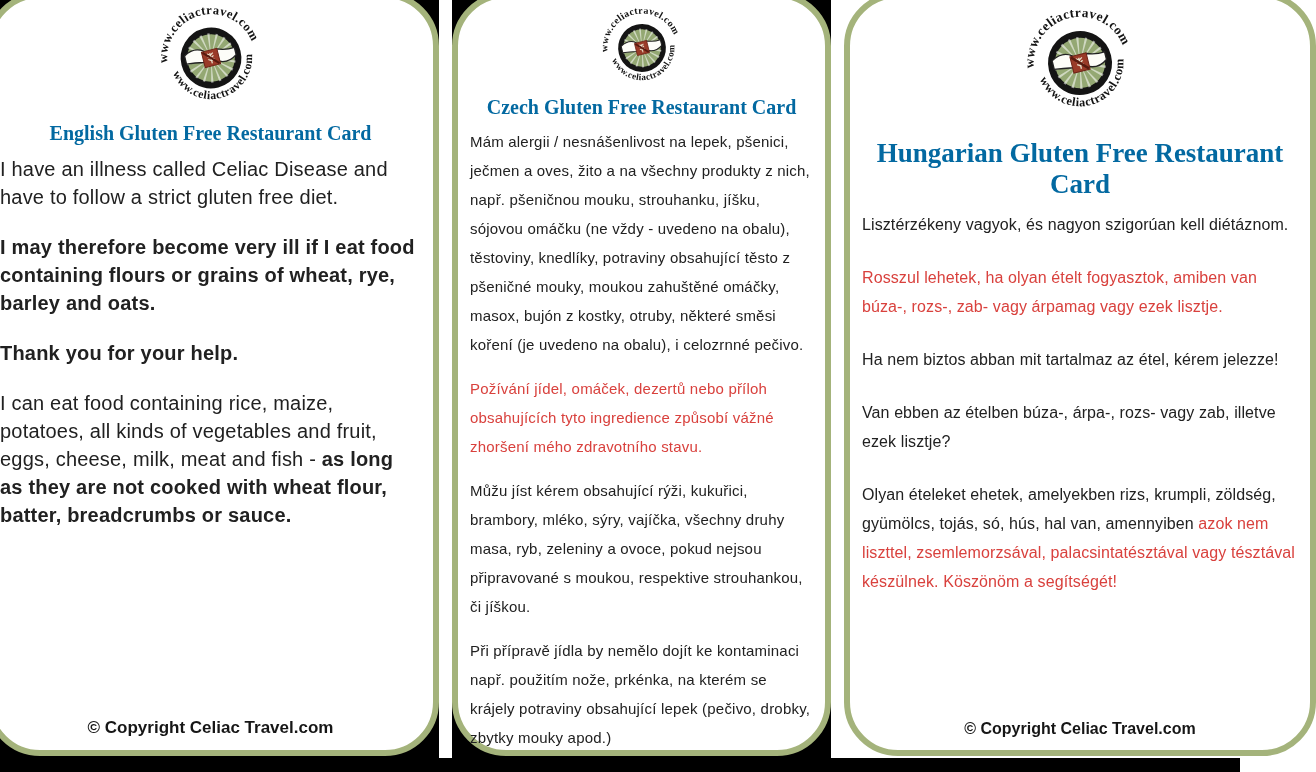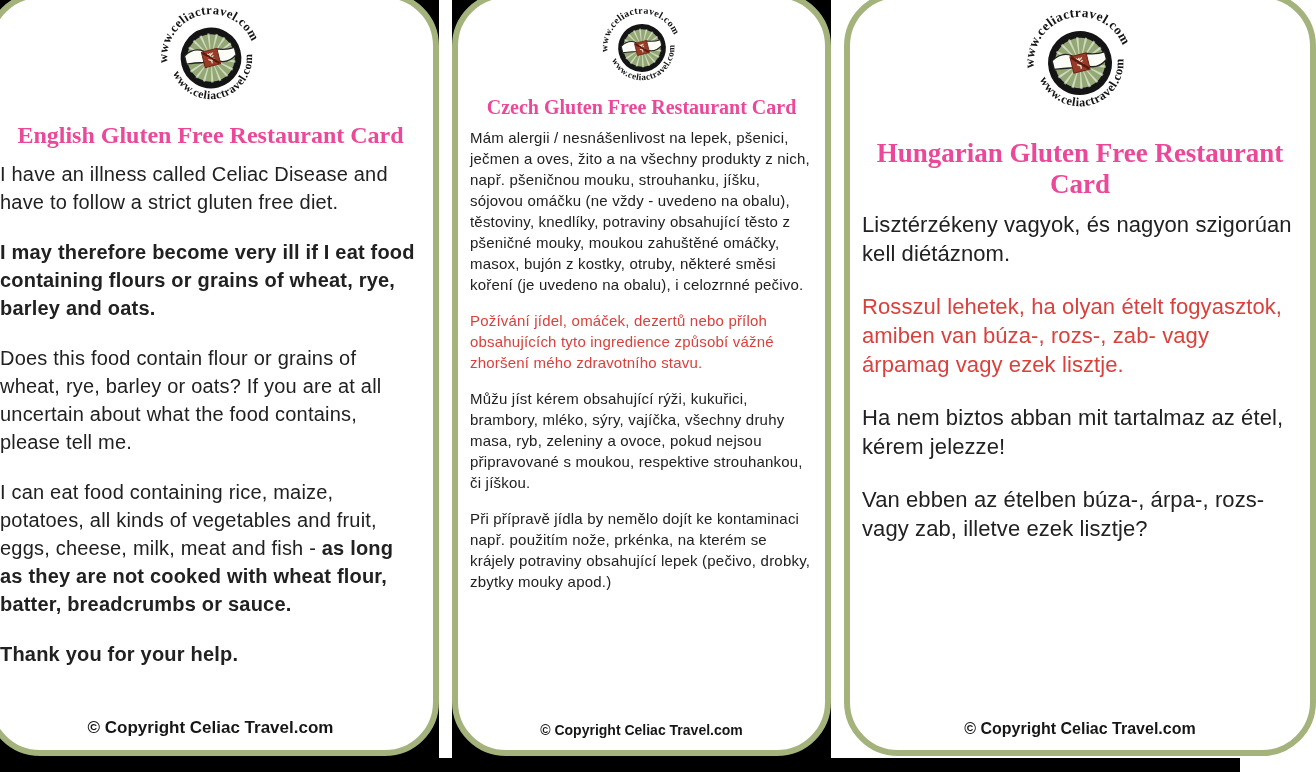--- a/index.html
+++ b/index.html
@@ -18,32 +18,32 @@
     height:764px;margin-top:-8px;display:flex;flex-direction:column;align-items:center;
     padding:6px 12px 8px 12px;
   }
   .card-en{margin-left:-14px;width:calc(100% + 14px);padding:4px 12px 8px 8px;}
   .card-cs{width:100%;}
   .card-hu{width:100%;}
   .logo{flex:0 0 auto;}
   .logo svg{display:block;}
   .logo-arc{font-family:"Liberation Serif", serif;font-weight:bold;fill:#141414;letter-spacing:.5px;}
   .title{
-    font-family:"Liberation Serif", serif;font-weight:bold;color:#ec4899;
+    font-family:"Liberation Serif", serif;font-weight:bold;color:#0369a1;
     text-align:center;width:100%;line-height:1.15;
   }
-  .card-en .title{font-size:24px;margin:8px 0 10px 0;}
+  .card-en .title{font-size:20px;margin:8px 0 10px 0;}
   .card-cs .title{font-size:20px;margin:4px 0 8px 0;}
   .card-hu .title{font-size:27px;margin:16px 0 10px 0;}
   .body{width:100%;color:#212121;}
   .card-en .body{font-size:20px;line-height:28px;letter-spacing:.2px;}
   .card-en .body p{margin:0 0 22px 0;}
-  .card-cs .body{font-size:15px;line-height:21px;letter-spacing:.2px;}
+  .card-cs .body{font-size:15px;line-height:29px;letter-spacing:.2px;}
   .card-cs .body p{margin:0 0 15px 0;}
-  .card-hu .body{font-size:22px;line-height:29px;letter-spacing:.1px;}
+  .card-hu .body{font-size:16px;line-height:29px;letter-spacing:.1px;}
   .card-hu .body p{margin:0 0 24px 0;}
   .run-normal{font-weight:normal;}
   .run-bold{font-weight:bold;}
   .run-red{color:#d9413d;}
   .copyright{
     margin-top:auto;font-family:Liberation Sans, sans-serif;font-weight:bold;color:#161616;
     text-align:center;padding-bottom:4px;flex:0 0 auto;
   }
   .card-en .copyright{font-size:17px;}
   .card-cs .copyright{font-size:14px;}
@@ -82,23 +82,22 @@
         <path d="M 60,63 l -3.2,-2.1 M 60,63 l 3.2,-2.1"></path>
       </g>
       <path d="M 52.5,52.5 L 67.5,67.5" stroke="#581a0f" stroke-width="2.4"></path>
     </g>
   </svg>
         </div>
       <h1 class="title">English Gluten Free Restaurant Card</h1>
       <div class="body">
           <p><span class="run-normal">I have an illness called Celiac Disease and have to follow a strict gluten free diet.</span></p>
           <p><span class="run-bold">I may therefore become very ill if I eat food containing flours or grains of wheat, rye, barley and oats.</span></p>
-          <p><span class="run-normal">Does this food contain flour or grains of wheat, rye, barley or oats? If you are at all uncertain about what the food contains, please tell me.</span></p>
+          <p><span class="run-bold">Thank you for your help.</span></p>
           <p><span class="run-normal">I can eat food containing rice, maize, potatoes, all kinds of vegetables and fruit, eggs, cheese, milk, meat and fish - </span><span class="run-bold">as long as they are not cooked with wheat flour, batter, breadcrumbs or sauce.</span></p>
-          <p><span class="run-bold">Thank you for your help.</span></p>
         </div>
       <div class="copyright">© Copyright Celiac Travel.com</div>
     </section>
   </div>
 
   <div class="gutter"></div>
 
   <div class="slot slot-cs">
     <section class="card card-cs">
       <div class="logo">
@@ -171,20 +170,21 @@
       <path d="M 52.5,52.5 L 67.5,67.5" stroke="#581a0f" stroke-width="2.4"></path>
     </g>
   </svg>
         </div>
       <h1 class="title">Hungarian Gluten Free Restaurant Card</h1>
       <div class="body">
           <p><span class="run-normal">Lisztérzékeny vagyok, és nagyon szigorúan kell diétáznom.</span></p>
           <p><span class="run-red">Rosszul lehetek, ha olyan ételt fogyasztok, amiben van búza-, rozs-, zab- vagy árpamag vagy ezek lisztje.</span></p>
           <p><span class="run-normal">Ha nem biztos abban mit tartalmaz az étel, kérem jelezze!</span></p>
           <p><span class="run-normal">Van ebben az ételben búza-, árpa-, rozs- vagy zab, illetve ezek lisztje?</span></p>
+          <p><span class="run-normal">Olyan ételeket ehetek, amelyekben rizs, krumpli, zöldség, gyümölcs, tojás, só, hús, hal van, amennyiben </span><span class="run-red">azok nem liszttel, zsemlemorzsával, palacsintatésztával vagy tésztával készülnek. Köszönöm a segítségét!</span></p>
         </div>
       <div class="copyright">© Copyright Celiac Travel.com</div>
     </section>
   </div>
 
 </div>
 
 <div class="bottom-strip"></div>
 
 </body></html>

